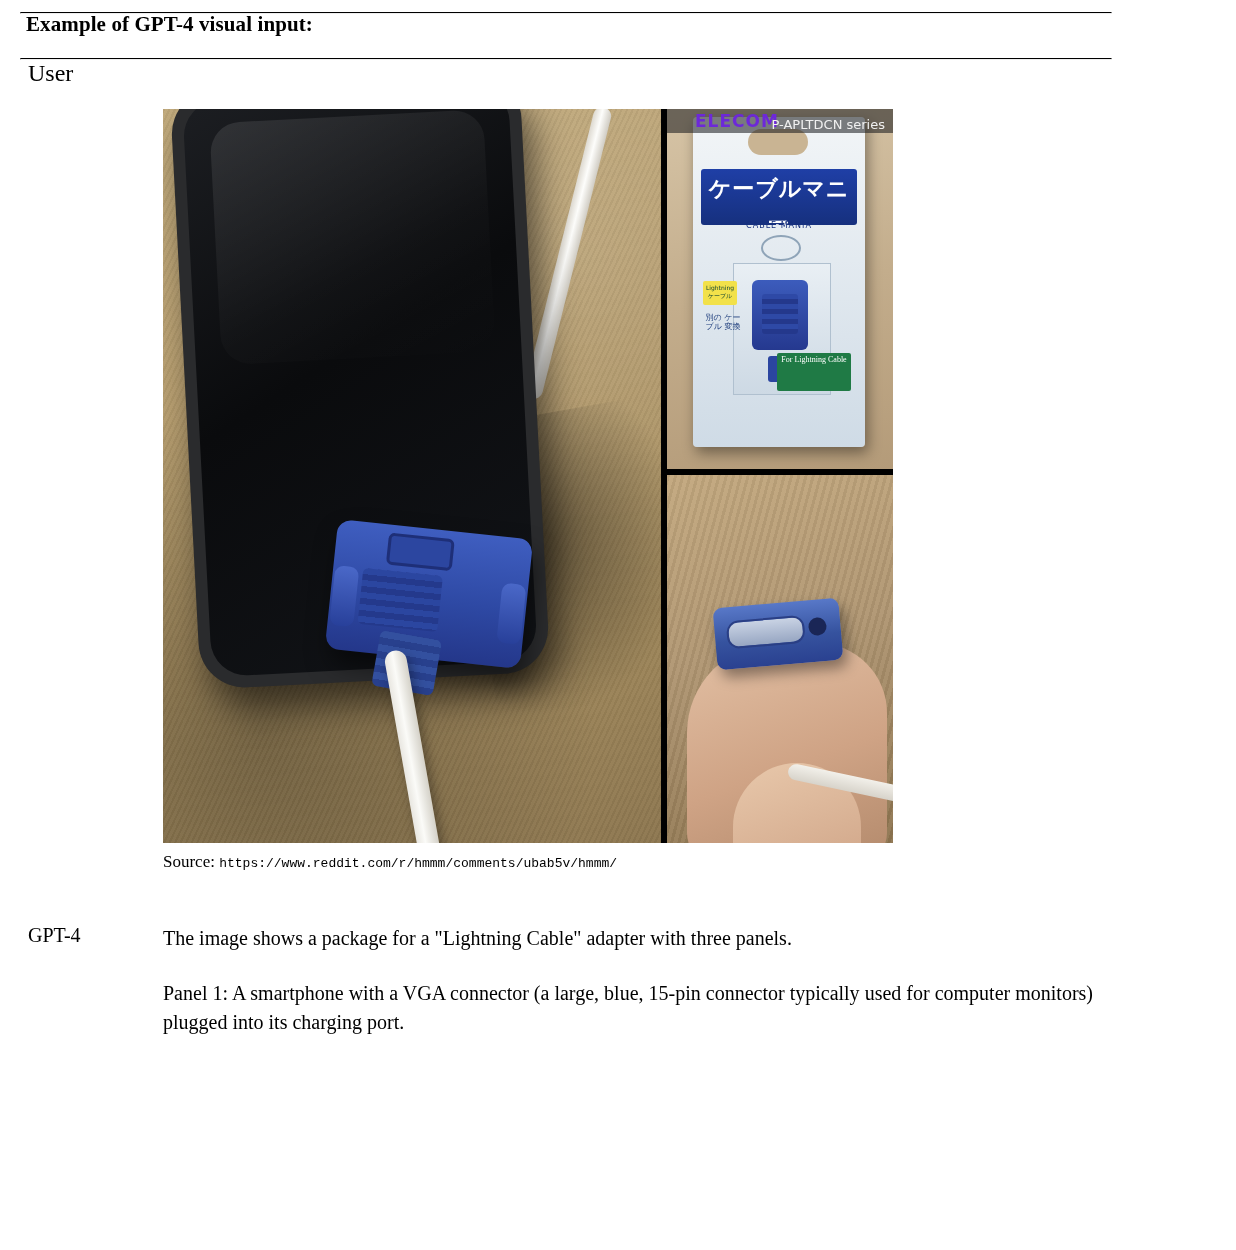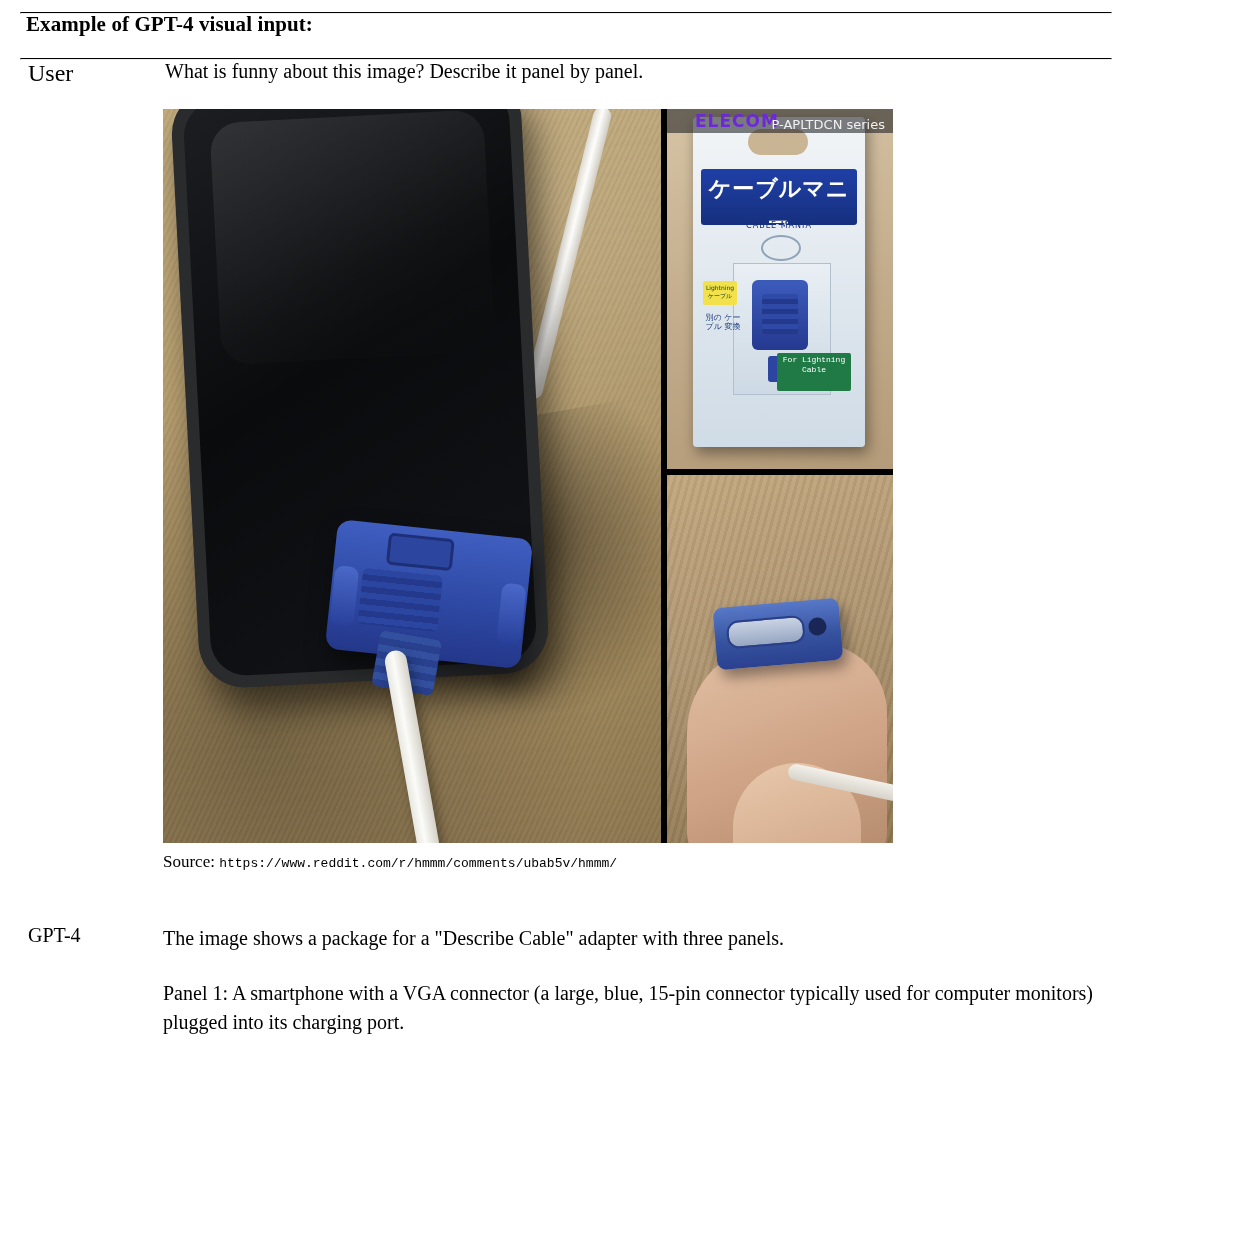--- a/index.html
+++ b/index.html
@@ -286,21 +286,21 @@
     text-align: center;
     line-height: 9px;
   }
   .pkg-tag-green {
     position: absolute;
     left: 84px; top: 236px;
     width: 74px; height: 38px;
     background: #1f7a45;
     border-radius: 2px;
     color: #fff;
-    font-family: Liberation Mono, monospace;
+    font-family: Liberation Serif, serif;
     font-size: 8px;
     text-align: center;
     line-height: 10px;
     padding-top: 2px;
     box-sizing: border-box;
   }
   .pkg-brand {
     position: absolute;
     left: 28px; top: 2px;
     font-family: "DejaVu Sans", sans-serif;
@@ -418,21 +418,20 @@
 
   <hr class="rule-top">
 
   <div class="title">
     <span class="reg">Example of GPT-4 visual input</span><span>:</span>
   </div>
 
   <hr class="rule-under-title">
 
   <div class="role-user">User</div>
-  <div class="user-question">What is funny about this image? Describe it panel by panel.</div>
 
   <div class="figure">
 
     <div class="panel-left">
       <div class="cloth"></div>
       <div class="cable-top"></div>
       <div class="phone-shadow"></div>
       <div class="phone">
         <div class="phone-screen">
           <div class="phone-glare"></div>
@@ -485,17 +484,17 @@
   </div>
 
   <div class="src">
     <span>Source:</span>
     <span class="mono">https://www.reddit.com/r/hmmm/comments/ubab5v/hmmm/</span>
   </div>
 
   <div class="role-gpt">GPT-4</div>
 
   <div class="answer">
-    <p>The image shows a package for a "Describe Cable" adapter with three panels.</p>
+    <p>The image shows a package for a "Lightning Cable" adapter with three panels.</p>
     <p>Panel 1:  A smartphone with a VGA connector (a large, blue, 15-pin connector typically used for computer monitors) plugged into its charging port.</p>
   </div>
 
 </div>
 
 </body></html>

